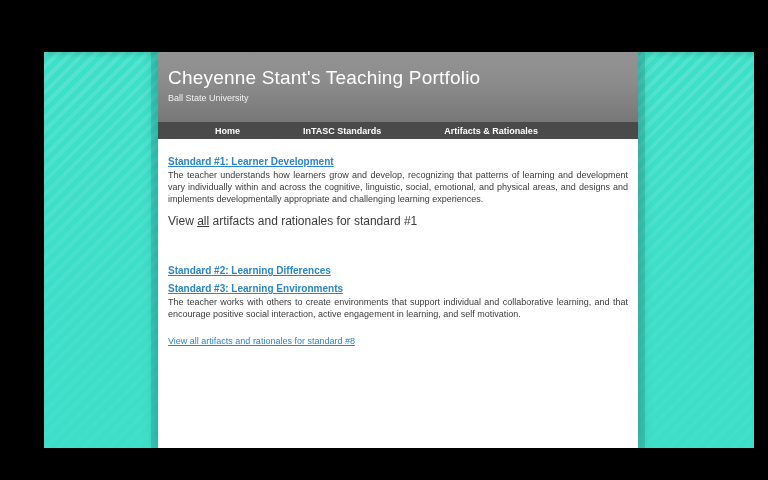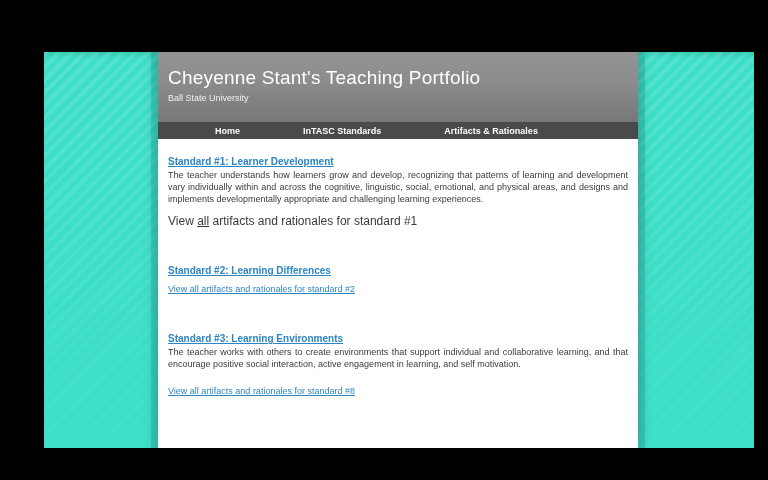--- a/index.html
+++ b/index.html
@@ -87,21 +87,20 @@
     <div class="content">
 
       <div>
         <div><span class="std-title">Standard #1: Learner Development</span></div>
         <div class="std-body">The teacher understands how learners grow and develop, recognizing that patterns of learning and development vary individually within and across the cognitive, linguistic, social, emotional, and physical areas, and designs and implements developmentally appropriate and challenging learning experiences.</div>
         <div class="view-line"><span>View </span><span class="u">all</span><span> artifacts and rationales for standard #1</span></div>
       </div>
 
       <div>
         <div><span class="std-title">Standard #2: Learning Differences</span></div>
-        <div><span class="view-link">View all artifacts and rationales for standard #2</span></div>
       </div>
 
       <div>
         <div><span class="std-title">Standard #3: Learning Environments</span></div>
         <div class="std-body">The teacher works with others to create environments that support individual and collaborative learning, and that encourage positive social interaction, active engagement in learning, and self motivation.</div>
         <div><span class="view-link">View all artifacts and rationales for standard #8</span></div>
       </div>
 
     </div>
   </div>

